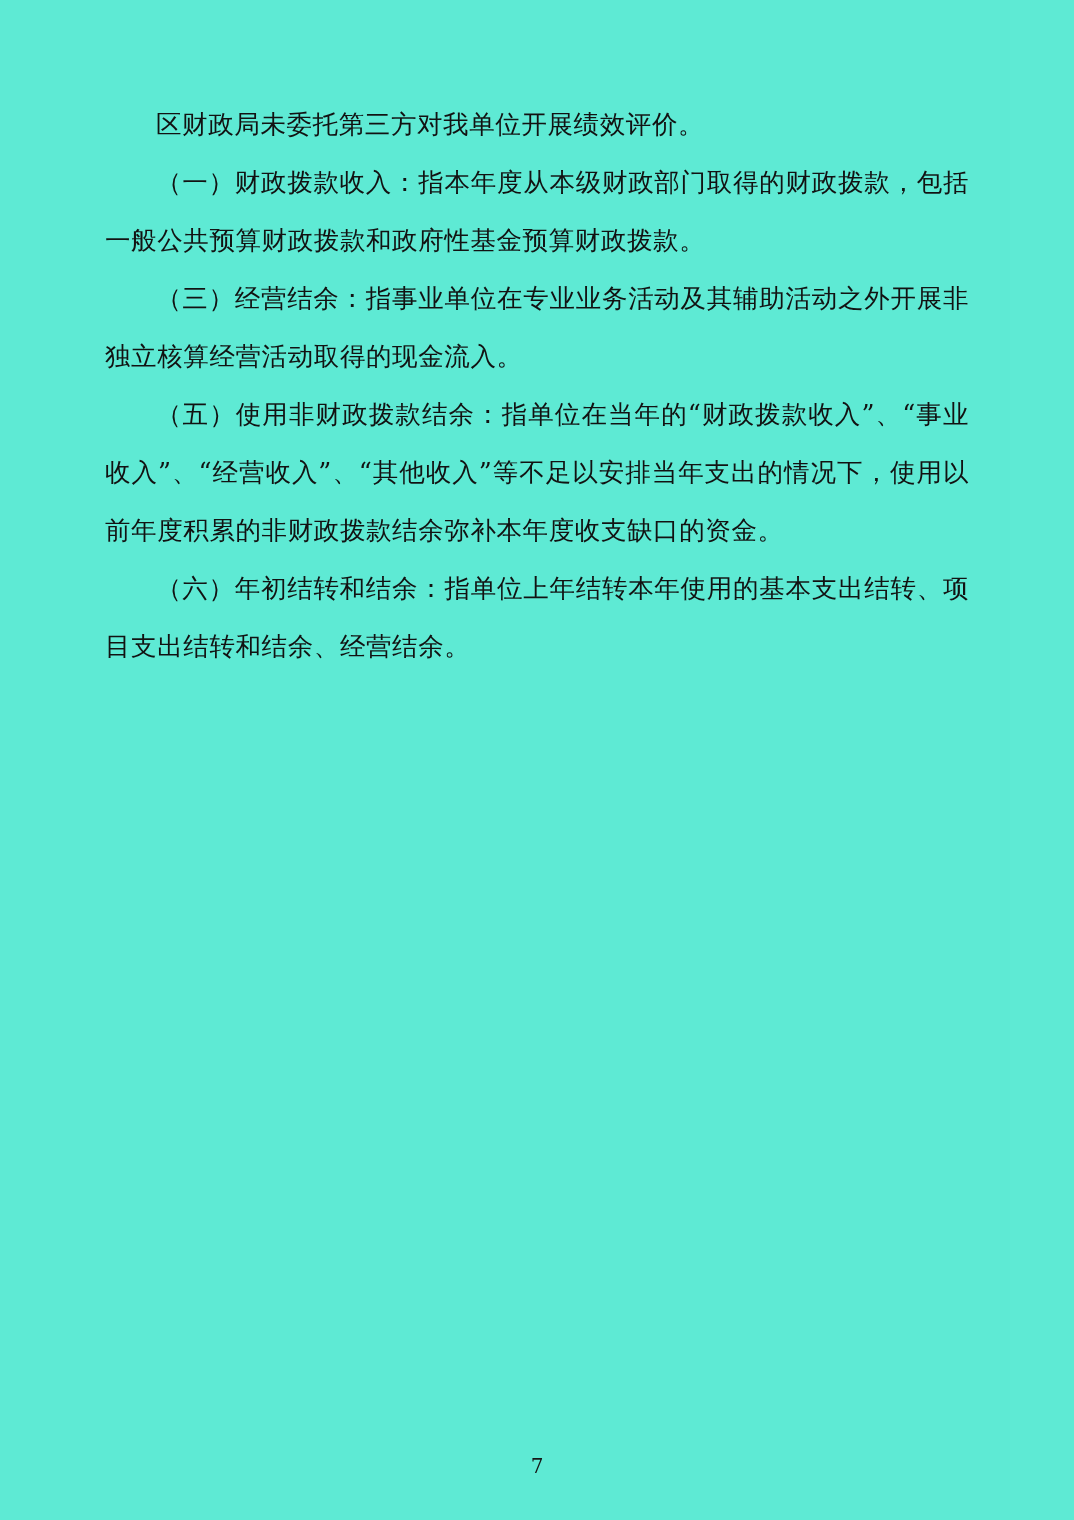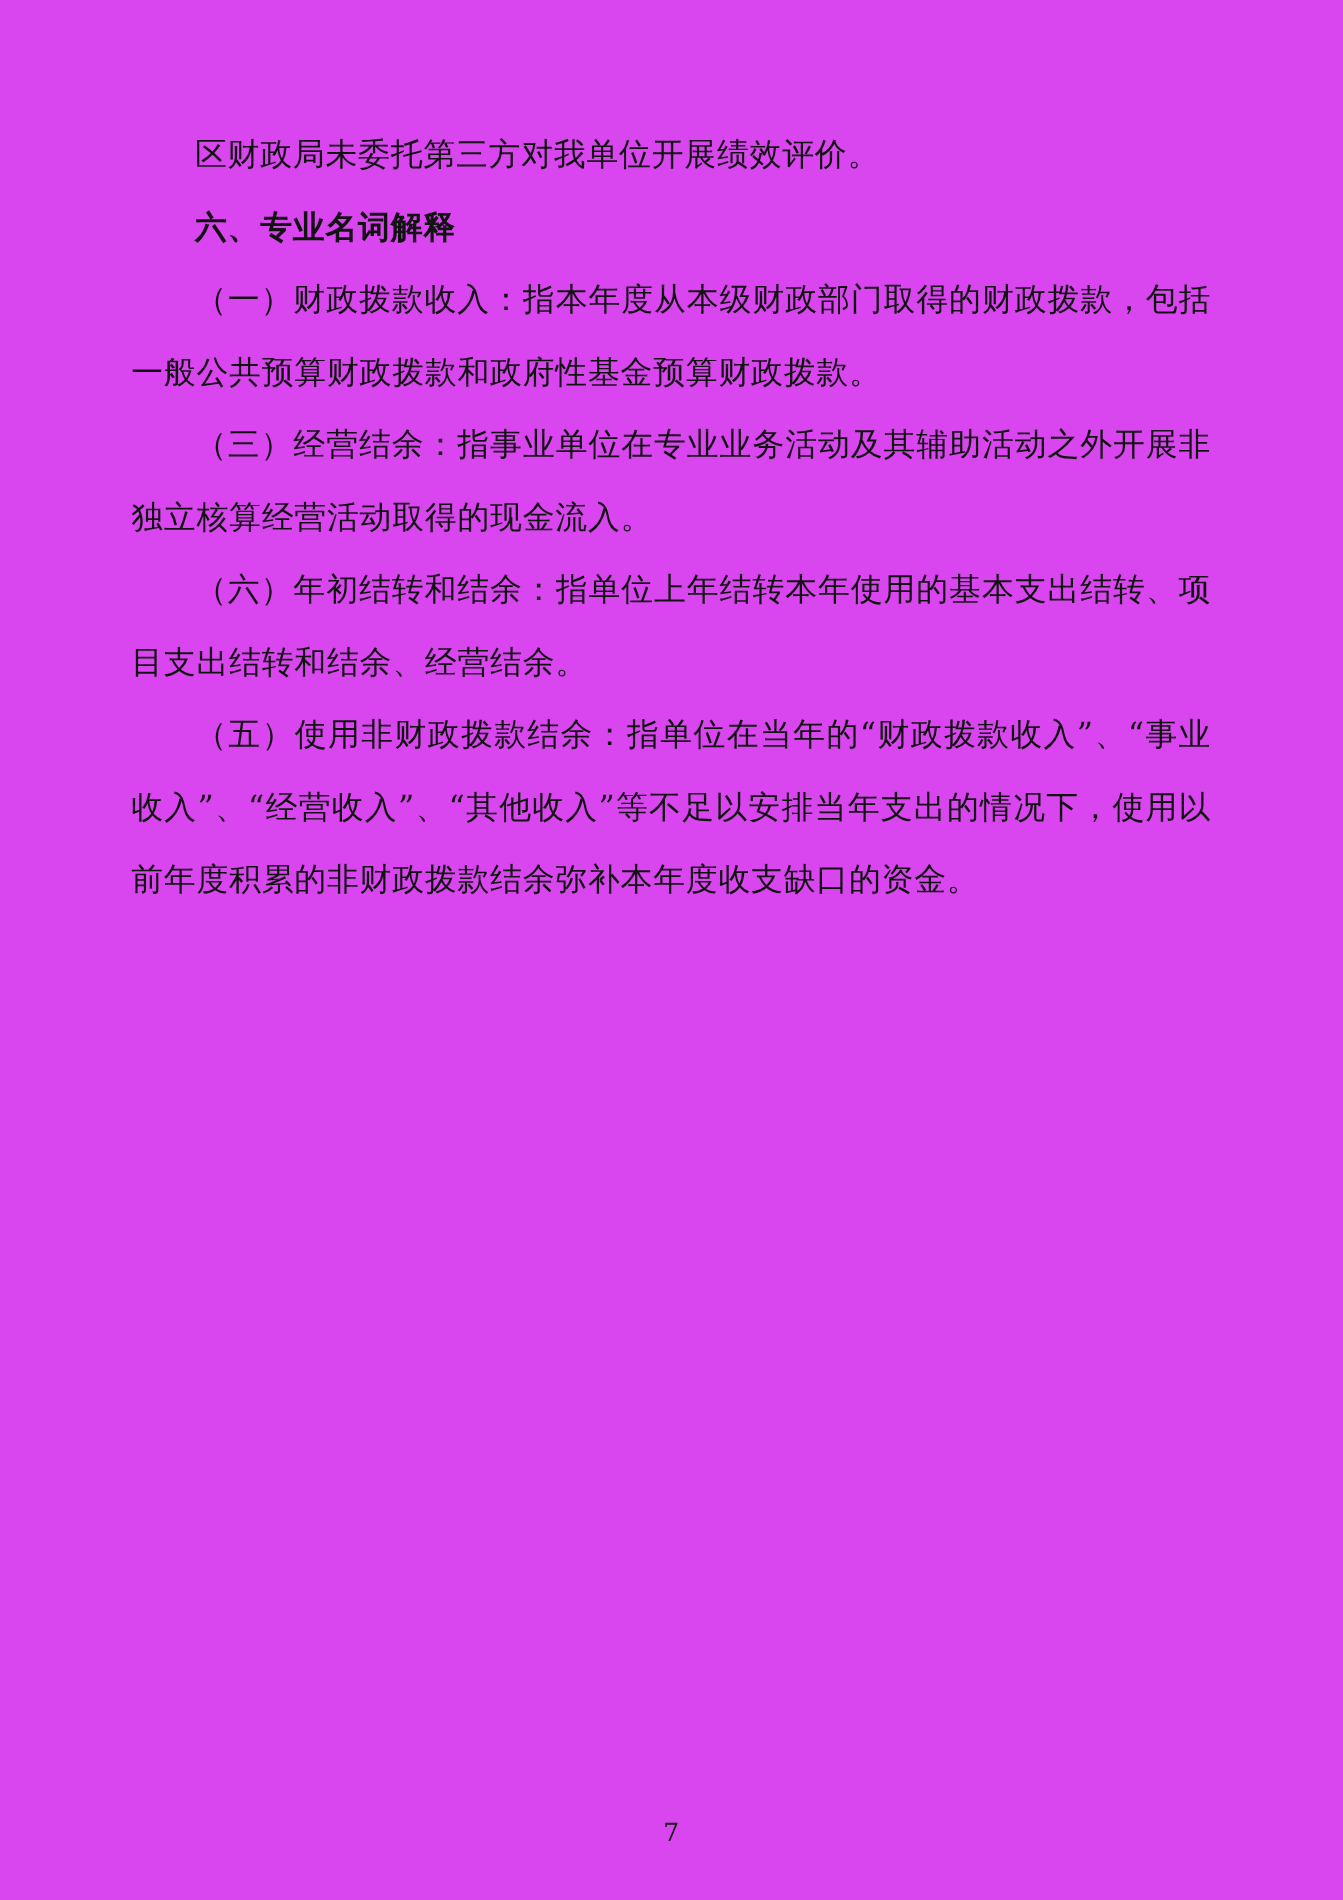--- a/index.html
+++ b/index.html
@@ -4,21 +4,21 @@
 <style>
   html, body {
     margin: 0;
     padding: 0;
     background: #ffffff;
   }
   .page {
     position: relative;
     width: 1074px;
     height: 1520px;
-    background: #d946ef;
+    background: #5eead4;
     margin: 0 auto;
     box-sizing: border-box;
     padding: 95px 105px 40px 105px;
     font-family: "DejaVu Serif", "Liberation Serif", serif;
     color: #121212;
     overflow: hidden;
   }
   .body-text {
     font-size: 25.5px;
     line-height: 58px;
@@ -51,29 +51,28 @@
 </style>
 </head>
 <body>
 
 <div class="page">
 
   <div class="body-text">
 
     <p class="para">区财政局未委托第三方对我单位开展绩效评价。</p>
 
-    <p class="heading">六、专业名词解释</p>
 
     <p class="para"><span class="lead">（一）财政拨款收入：</span><span>指本年度从本级财政部门取得的财政拨款，包括一般公共预算财政拨款和政府性基金预算财政拨款。</span></p>
 
 
     <p class="para"><span class="lead">（三）经营结余：</span><span>指事业单位在专业业务活动及其辅助活动之外开展非独立核算经营活动取得的现金流入。</span></p>
 
 
+    <p class="para"><span class="lead">（五）使用非财政拨款结余：</span><span>指单位在当年的“财政拨款收入”、“事业收入”、“经营收入”、“其他收入”等不足以安排当年支出的情况下，使用以前年度积累的非财政拨款结余弥补本年度收支缺口的资金。</span></p>
+
     <p class="para"><span class="lead">（六）年初结转和结余：</span><span>指单位上年结转本年使用的基本支出结转、项目支出结转和结余、经营结余。</span></p>
-
-    <p class="para"><span class="lead">（五）使用非财政拨款结余：</span><span>指单位在当年的“财政拨款收入”、“事业收入”、“经营收入”、“其他收入”等不足以安排当年支出的情况下，使用以前年度积累的非财政拨款结余弥补本年度收支缺口的资金。</span></p>
 
   </div>
 
   <div class="page-number">7</div>
 
 </div>
 
 </body></html>

